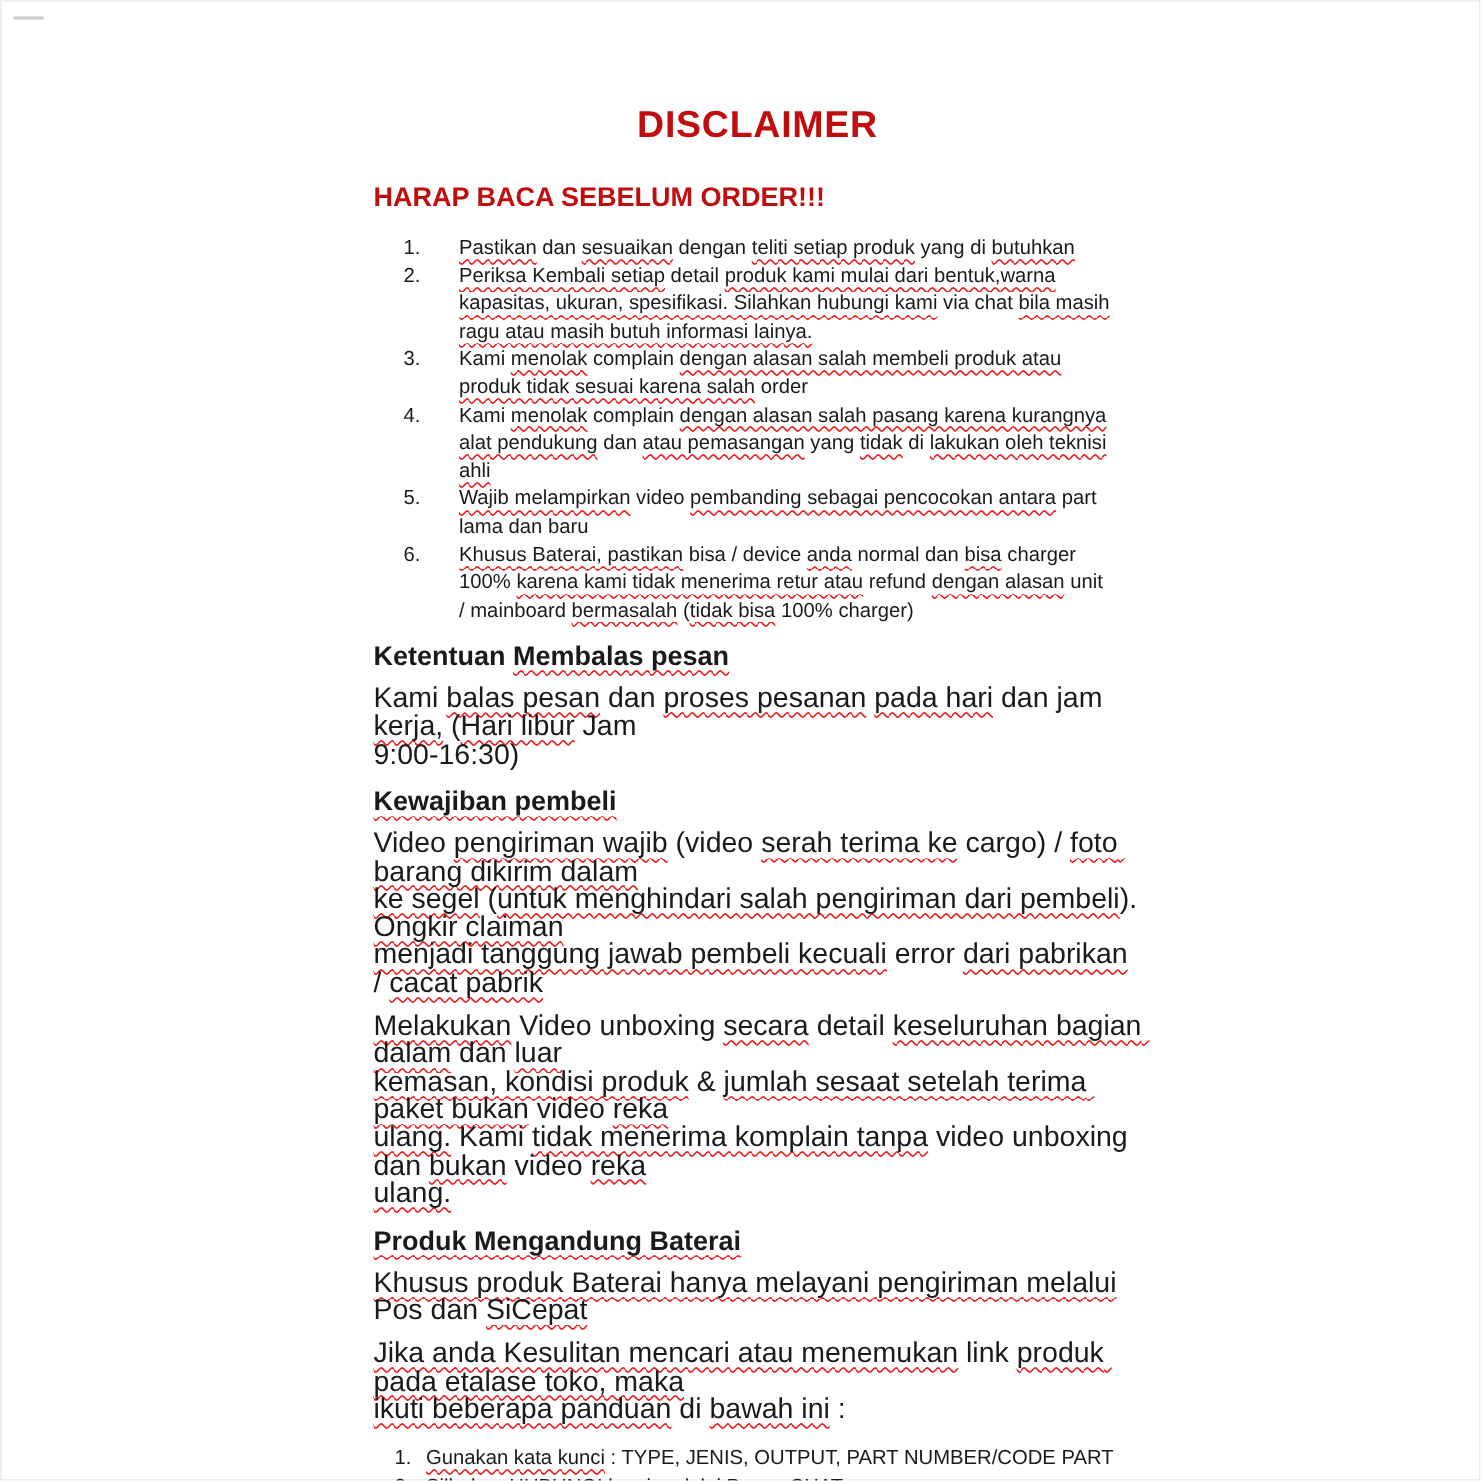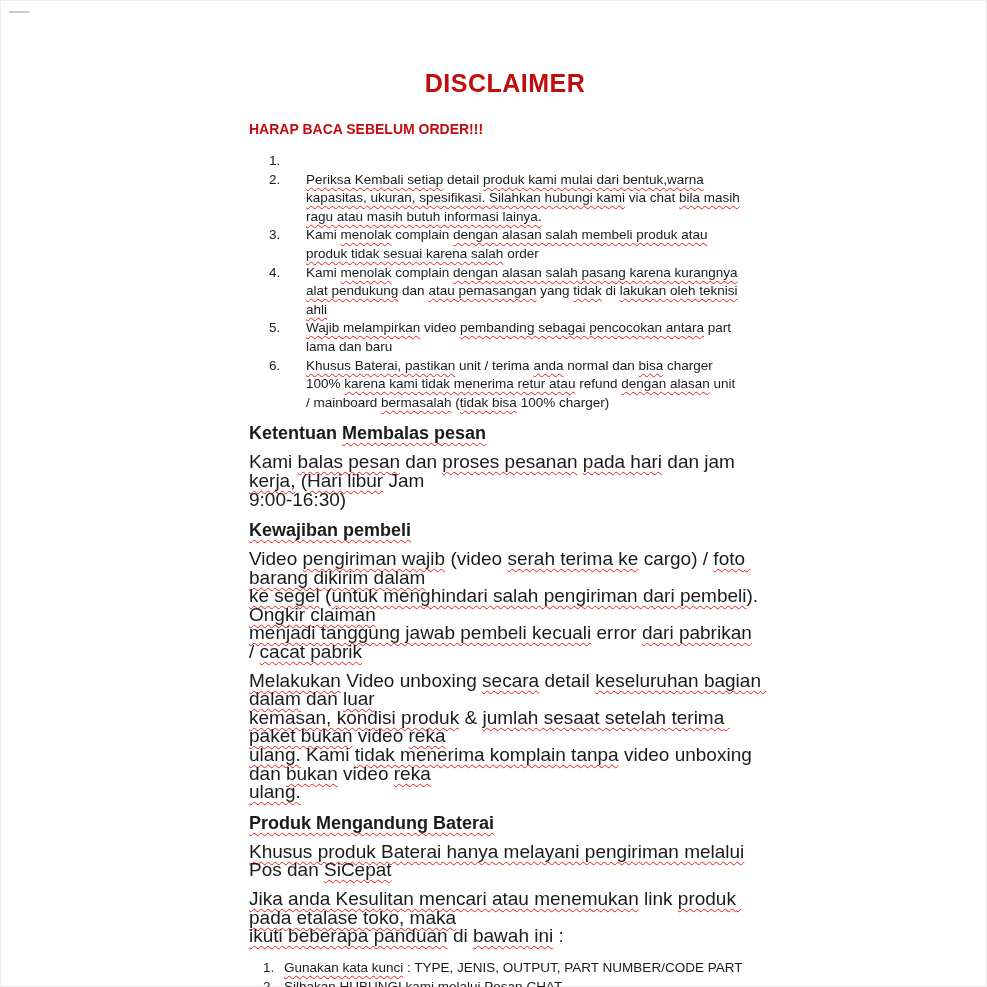--- a/index.html
+++ b/index.html
@@ -34,21 +34,21 @@
     margin:70px 0 0 0;
     font-size:25px;
     font-weight:bold;
     color:var(--accent);
     text-align:center;
     letter-spacing:.5px;
     line-height:1;
   }
   .subtitle{
     margin:26px 0 0 0;
-    font-size:14px;
+    font-size:18px;
     font-weight:bold;
     color:var(--accent);
     line-height:1;
   }
   .main-list{
     margin-top:16px;
     padding-left:20px;
     font-size:13.5px;
     line-height:18.6px;
   }
@@ -93,20 +93,21 @@
 
   <div class="doc">
 
     <h1 class="title">DISCLAIMER</h1>
 
     <h2 class="subtitle">HARAP BACA SEBELUM ORDER!!!</h2>
 
     <div class="main-list">
       <div class="item">
         <span class="num">1.</span>
+        <span class="txt"><span class="sq">Pastikan</span><span> dan </span><span class="sq">sesuaikan</span><span> dengan </span><span class="sq">teliti setiap produk</span><span> yang di </span><span class="sq">butuhkan</span></span>
       </div>
       <div class="item">
         <span class="num">2.</span>
         <span class="txt"><span class="sq">Periksa Kembali setiap</span><span> detail </span><span class="sq">produk kami mulai dari bentuk,warna</span><span>
 </span><span class="sq">kapasitas, ukuran, spesifikasi. Silahkan hubungi kami</span><span> via chat </span><span class="sq">bila masih</span><span>
 </span><span class="sq">ragu atau masih butuh informasi lainya.</span></span>
       </div>
       <div class="item">
         <span class="num">3.</span>
         <span class="txt"><span>Kami </span><span class="sq">menolak</span><span> complain </span><span class="sq">dengan alasan salah membeli produk atau</span><span>
@@ -118,21 +119,21 @@
 </span><span class="sq">alat pendukung</span><span> dan </span><span class="sq">atau pemasangan</span><span> yang </span><span class="sq">tidak</span><span> di </span><span class="sq">lakukan oleh teknisi</span><span>
 </span><span class="sq">ahli</span></span>
       </div>
       <div class="item">
         <span class="num">5.</span>
         <span class="txt"><span class="sq">Wajib melampirkan</span><span> video </span><span class="sq">pembanding sebagai pencocokan antara</span><span> part
 lama dan baru</span></span>
       </div>
       <div class="item">
         <span class="num">6.</span>
-        <span class="txt"><span class="sq">Khusus Baterai, pastikan</span><span> unit / terima </span><span class="sq">anda</span><span> normal dan </span><span class="sq">bisa</span><span> charger
+        <span class="txt"><span class="sq">Khusus Baterai, pastikan</span><span> bisa / device </span><span class="sq">anda</span><span> normal dan </span><span class="sq">bisa</span><span> charger
 100% </span><span class="sq">karena kami tidak menerima retur atau</span><span> refund </span><span class="sq">dengan alasan</span><span> unit
 / mainboard </span><span class="sq">bermasalah</span><span> (</span><span class="sq">tidak bisa</span><span> 100% charger)</span></span>
       </div>
     </div>
 
     <section class="section-ketentuan">
       <h3 class="shead"><span>Ketentuan </span><span class="sq">Membalas pesan</span></h3>
       <p class="para"><span>Kami </span><span class="sq">balas pesan</span><span> dan </span><span class="sq">proses pesanan</span><span> </span><span class="sq">pada hari</span><span> dan jam </span><span class="sq">kerja,</span><span> (</span><span class="sq">Hari libur</span><span> Jam
 9:00-16:30)</span></p>
     </section>

